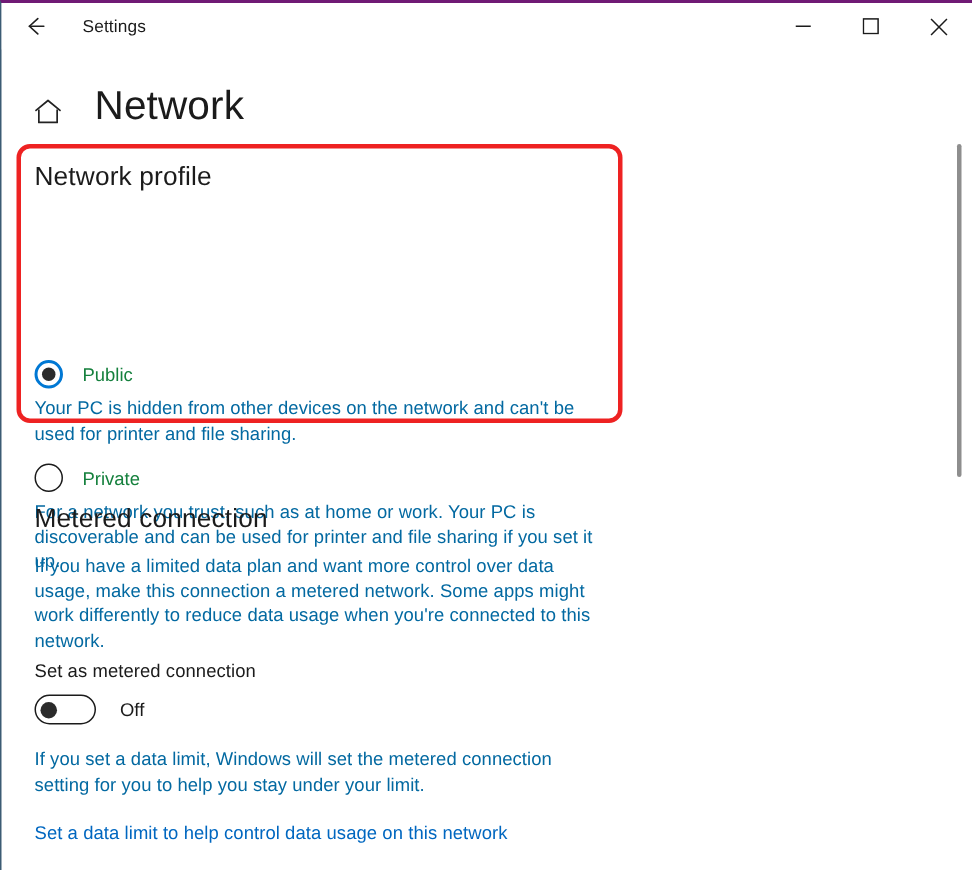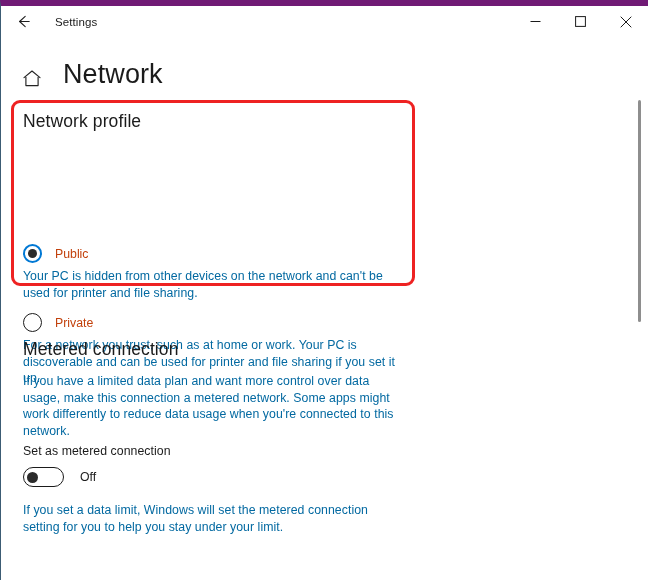--- a/index.html
+++ b/index.html
@@ -14,21 +14,21 @@
     -webkit-font-smoothing: antialiased;
     overflow: hidden;
   }
   .window {
     position: relative;
     width: 648px;
     height: 580px;
     background: #ffffff;
     box-sizing: border-box;
     border-left: 1px solid #3c5c74;
-    border-top: 6px solid #701a75;
+    border-top: 2px solid #701a75;
     overflow: hidden;
   }
 
   
   .titlebar {
     position: absolute;
     left: 0; top: 0;
     width: 647px;
     height: 31px;
     background: #ffffff;
@@ -176,21 +176,21 @@
     border-radius: 50%;
     background: #2b2b2b;
   }
   .radio.unchecked {
     border: 1.6px solid #1b1b1b;
     background: #ffffff;
   }
   .radio-label {
     margin-left: 13px;
     font-size: 12.3px;
-    color: #c2410c;
+    color: #15803d;
   }
 
   .desc-public {
     position: absolute;
     left: 22px;
     top: 170px;
     width: 378px;
   }
   .desc-private {
     position: absolute;
@@ -367,19 +367,20 @@
 
     <div class="toggle-row">
       <span class="toggle">
         <span class="knob"></span>
       </span>
       <span class="toggle-state">Off</span>
     </div>
 
     <div class="body-text mc-limit-desc">If you set a data limit, Windows will set the metered connection setting for you to help you stay under your limit.</div>
 
+    <a class="link datalimit-link">Set a data limit to help control data usage on this network</a>
   </div>
 
   <div class="scrollbar-track">
     <div class="scrollbar-thumb"></div>
   </div>
 
 </div>
 
 </body></html>

